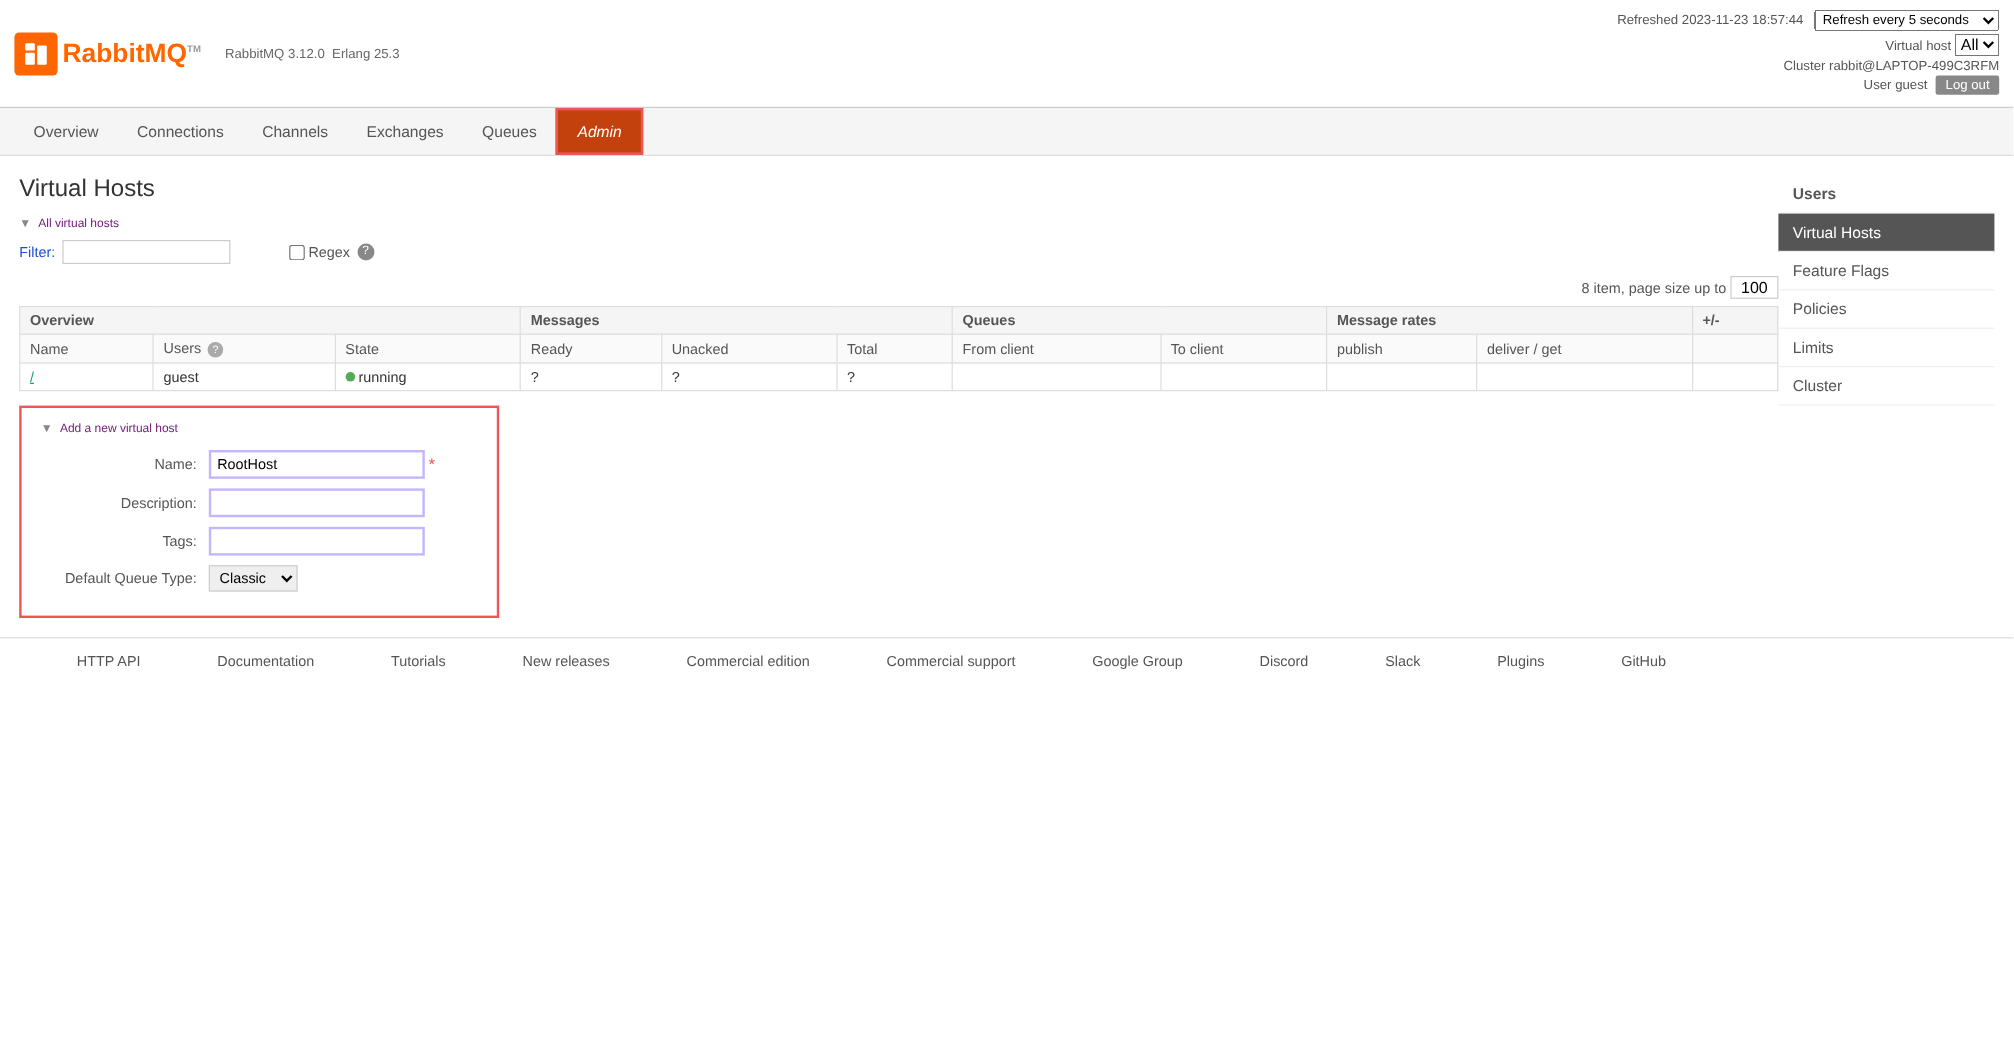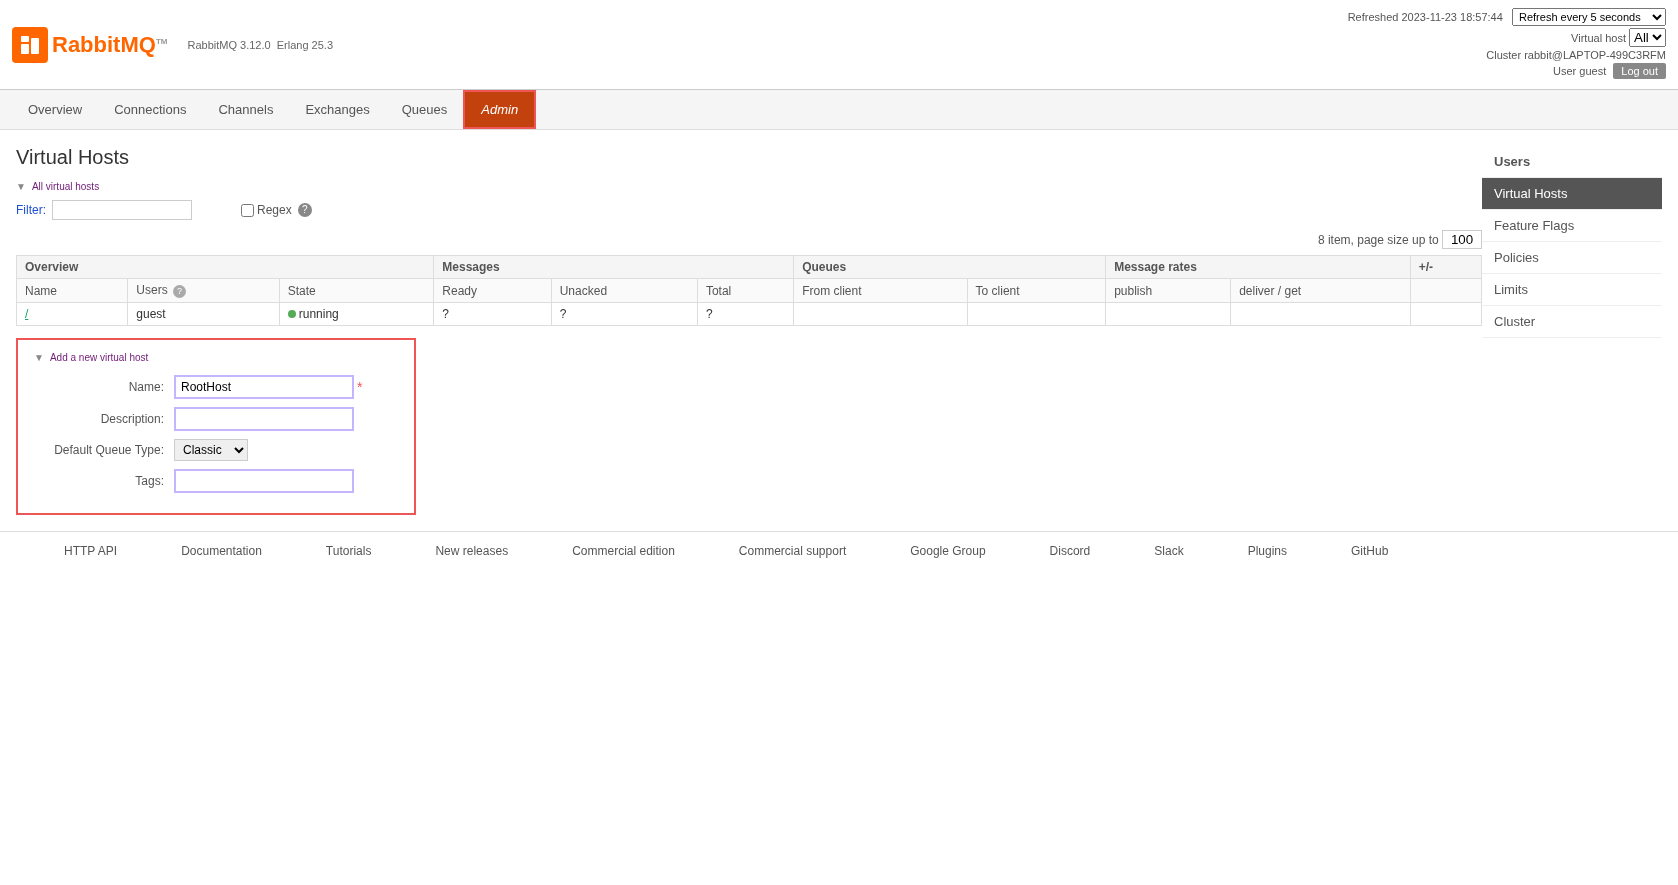--- a/index.html
+++ b/index.html
@@ -205,30 +205,30 @@
       <div class="form-row">
         <span class="form-label">Name:</span>
         <input type="text" class="form-input" value="RootHost" style="">
         <span class="required-dot">*</span>
       </div>
       <div class="form-row">
         <span class="form-label">Description:</span>
         <input type="text" class="form-input" style="">
       </div>
       <div class="form-row">
+        <span class="form-label">Tags:</span>
+        <input type="text" class="form-input" style="">
+      </div>
+      <div class="form-row">
         <span class="form-label">Default Queue Type:</span>
         <select class="form-select">
           <option>Classic</option>
           <option>Quorum</option>
           <option>Stream</option>
         </select>
-      </div>
-      <div class="form-row">
-        <span class="form-label">Tags:</span>
-        <input type="text" class="form-input" style="">
       </div>
     </div>
   </div>
 
   <div id="sidebar">
     <div id="sidebar-title">Users</div>
     <div class="sidebar-item active">Virtual Hosts</div>
     <div class="sidebar-item">Feature Flags</div>
     <div class="sidebar-item">Policies</div>
     <div class="sidebar-item">Limits</div>

